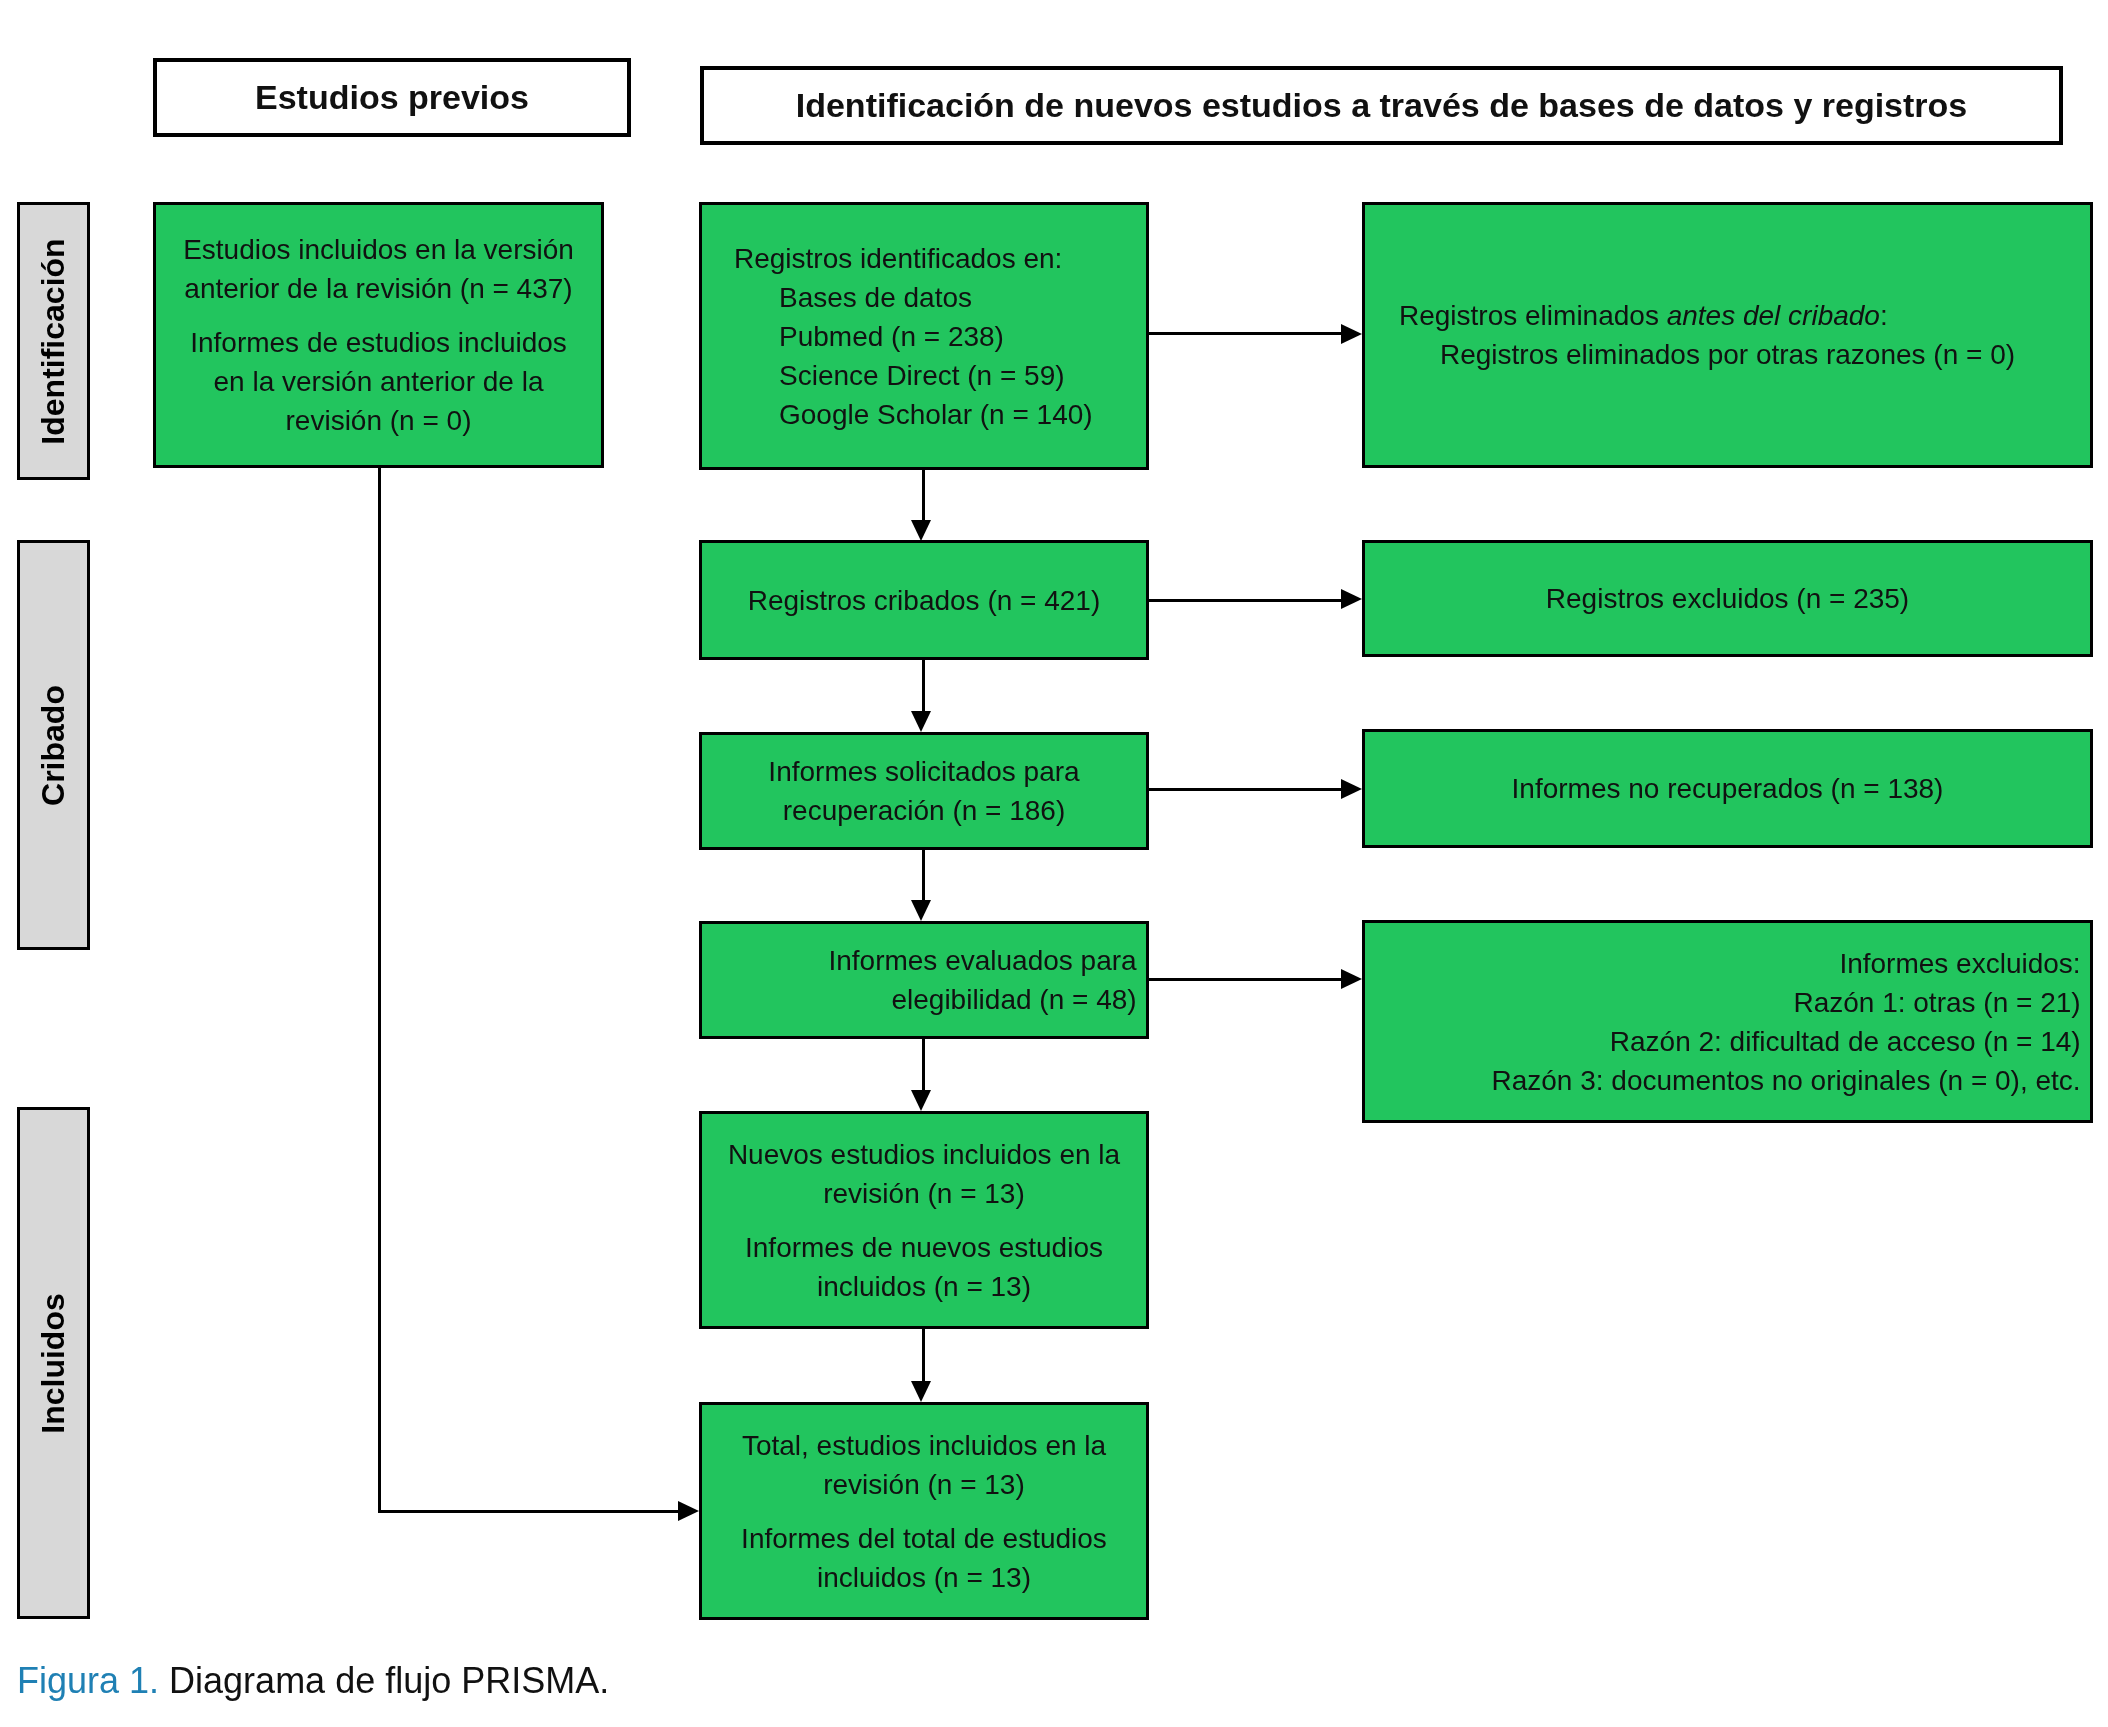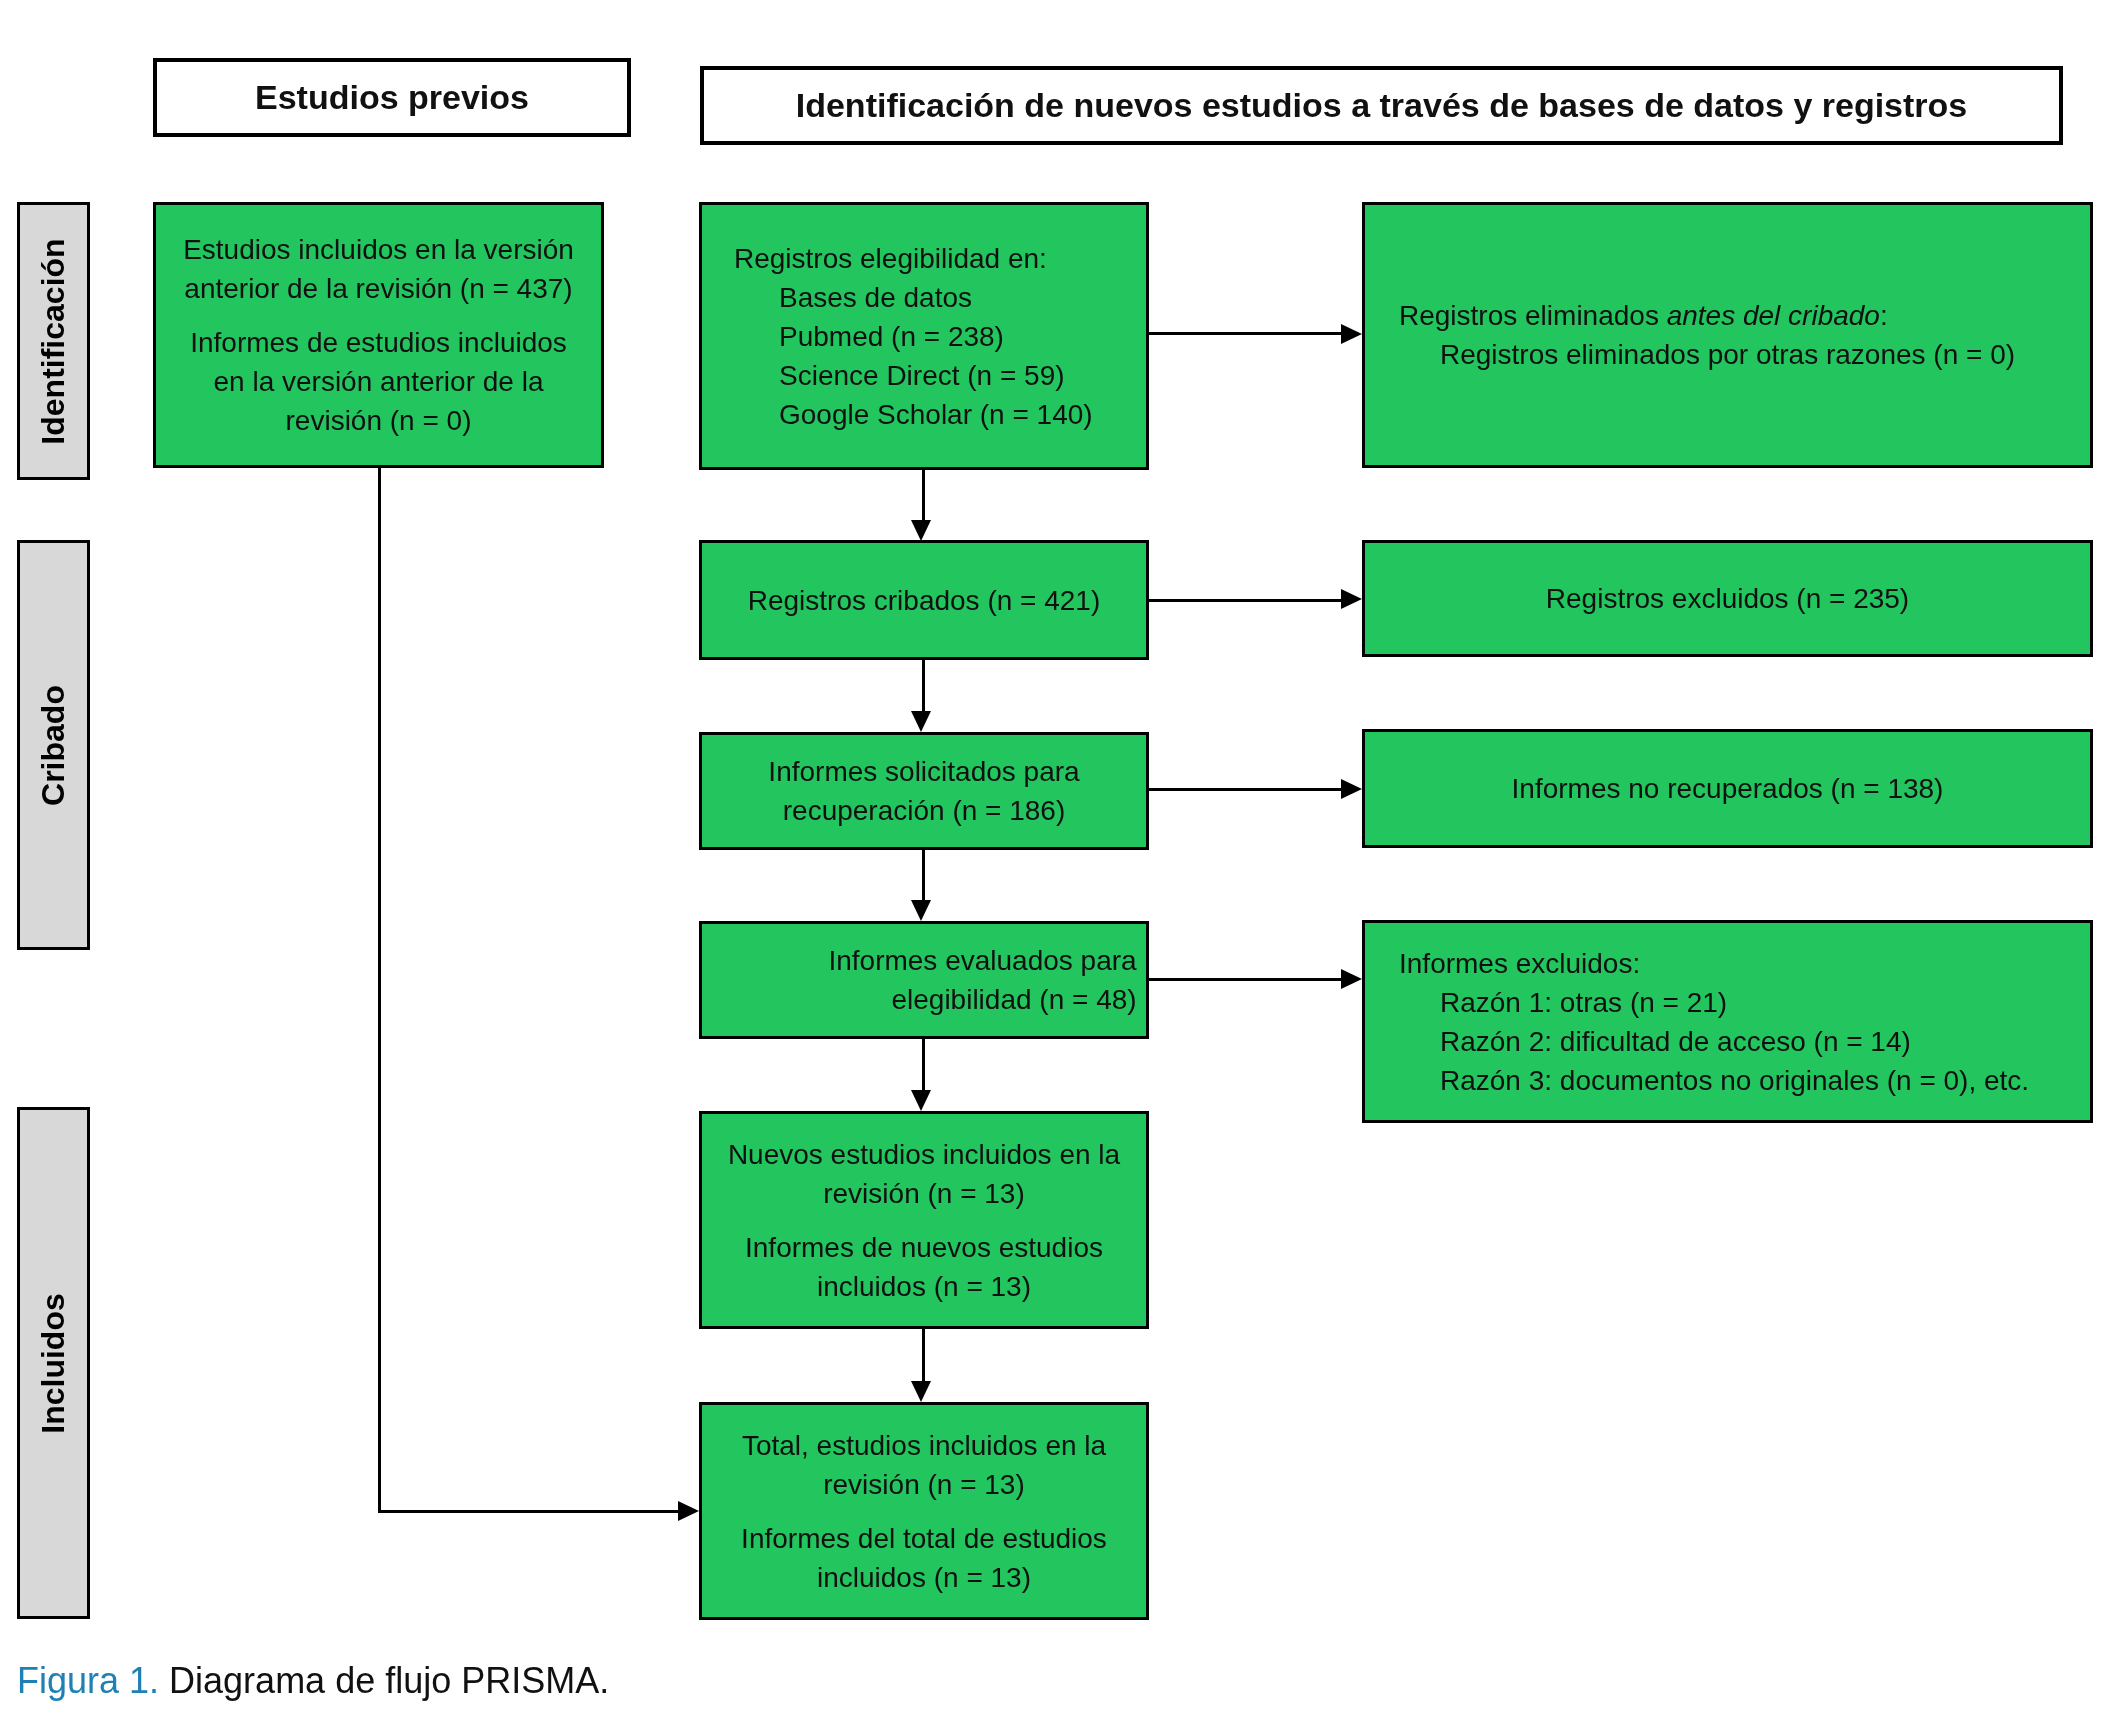--- a/index.html
+++ b/index.html
@@ -48,21 +48,21 @@
   #m1 { left:699px; top:202px;  width:450px; height:268px; padding-left:32px; padding-right:7.5px; }
   #m2 { left:699px; top:540px;  width:450px; height:120px; padding:0 27px; }
   #m3 { left:699px; top:732px;  width:450px; height:118px; padding:0 9.4px; }
   #m4 { left:699px; top:921px;  width:450px; height:118px; padding:0 9.4px;text-align:right; }
   #m5 { left:699px; top:1111px; width:450px; height:218px; padding:0 9.4px; }
   #m6 { left:699px; top:1402px; width:450px; height:218px; padding:0 9.4px; }
 
   #r1 { left:1362px; top:202px; width:731px; height:266px; padding-left:34px; padding-right:9.4px; }
   #r2 { left:1362px; top:540px; width:731px; height:117px; padding:0 9.4px; }
   #r3 { left:1362px; top:729px; width:731px; height:119px; padding:0 9.4px; }
-  #r4 { left:1362px; top:920px; width:731px; height:203px; padding-left:34px; padding-right:9.4px; }
+  #r4 { left:1362px; top:920px; width:731px; height:203px; padding-left:34px; padding-right:9.4px;align-items:flex-end; }
   #r1 .item, #r4 .item { padding-left:41px; }
 
   
   .vline { position:absolute; width:2.8px;  background:#000; }
   .hline { position:absolute; height:2.8px; background:#000; }
   .head-down  { position:absolute; width:0; height:0;
                 border-left:10.4px solid transparent; border-right:10.4px solid transparent;
                 border-top:21px solid #000; }
   .head-right { position:absolute; width:0; height:0;
                 border-top:10.4px solid transparent; border-bottom:10.4px solid transparent;
@@ -93,21 +93,21 @@
   <div class="stage" id="stage-incl">
     <span>Incluidos</span>
   </div>
 
   <div class="box center" id="box-prev">
     <div class="para">Estudios incluidos en la versión anterior de la revisión (n = 437)</div>
     <div class="para">Informes de estudios incluidos en la versión anterior de la revisión (n = 0)</div>
   </div>
 
   <div class="box leftal" id="m1">
-    <div>Registros elegibilidad en:</div>
+    <div>Registros identificados en:</div>
     <div class="item">Bases de datos</div>
     <div class="item">Pubmed (n = 238)</div>
     <div class="item">Science Direct (n = 59)</div>
     <div class="item">Google Scholar (n = 140)</div>
   </div>
 
   <div class="box center" id="m2">
     <div>Registros cribados (n = 421)</div>
   </div>
 

